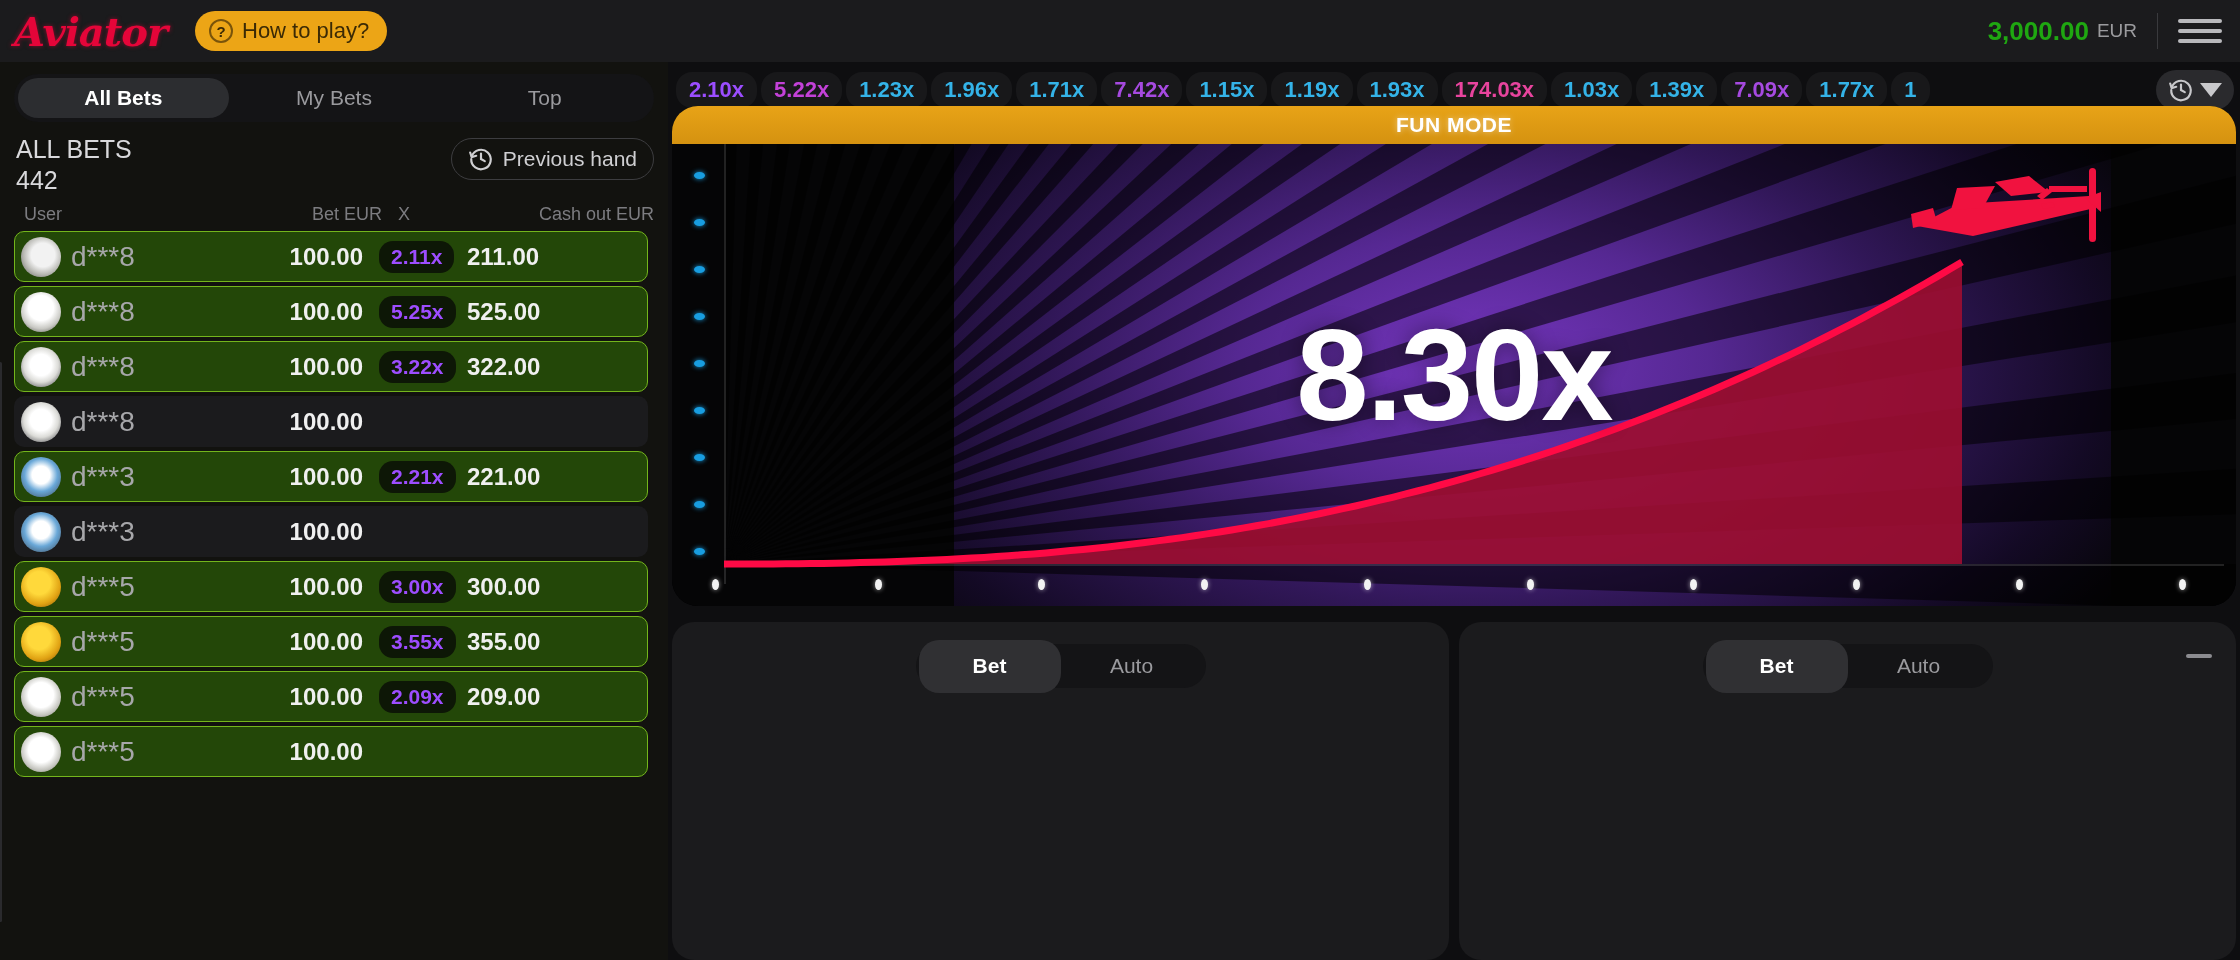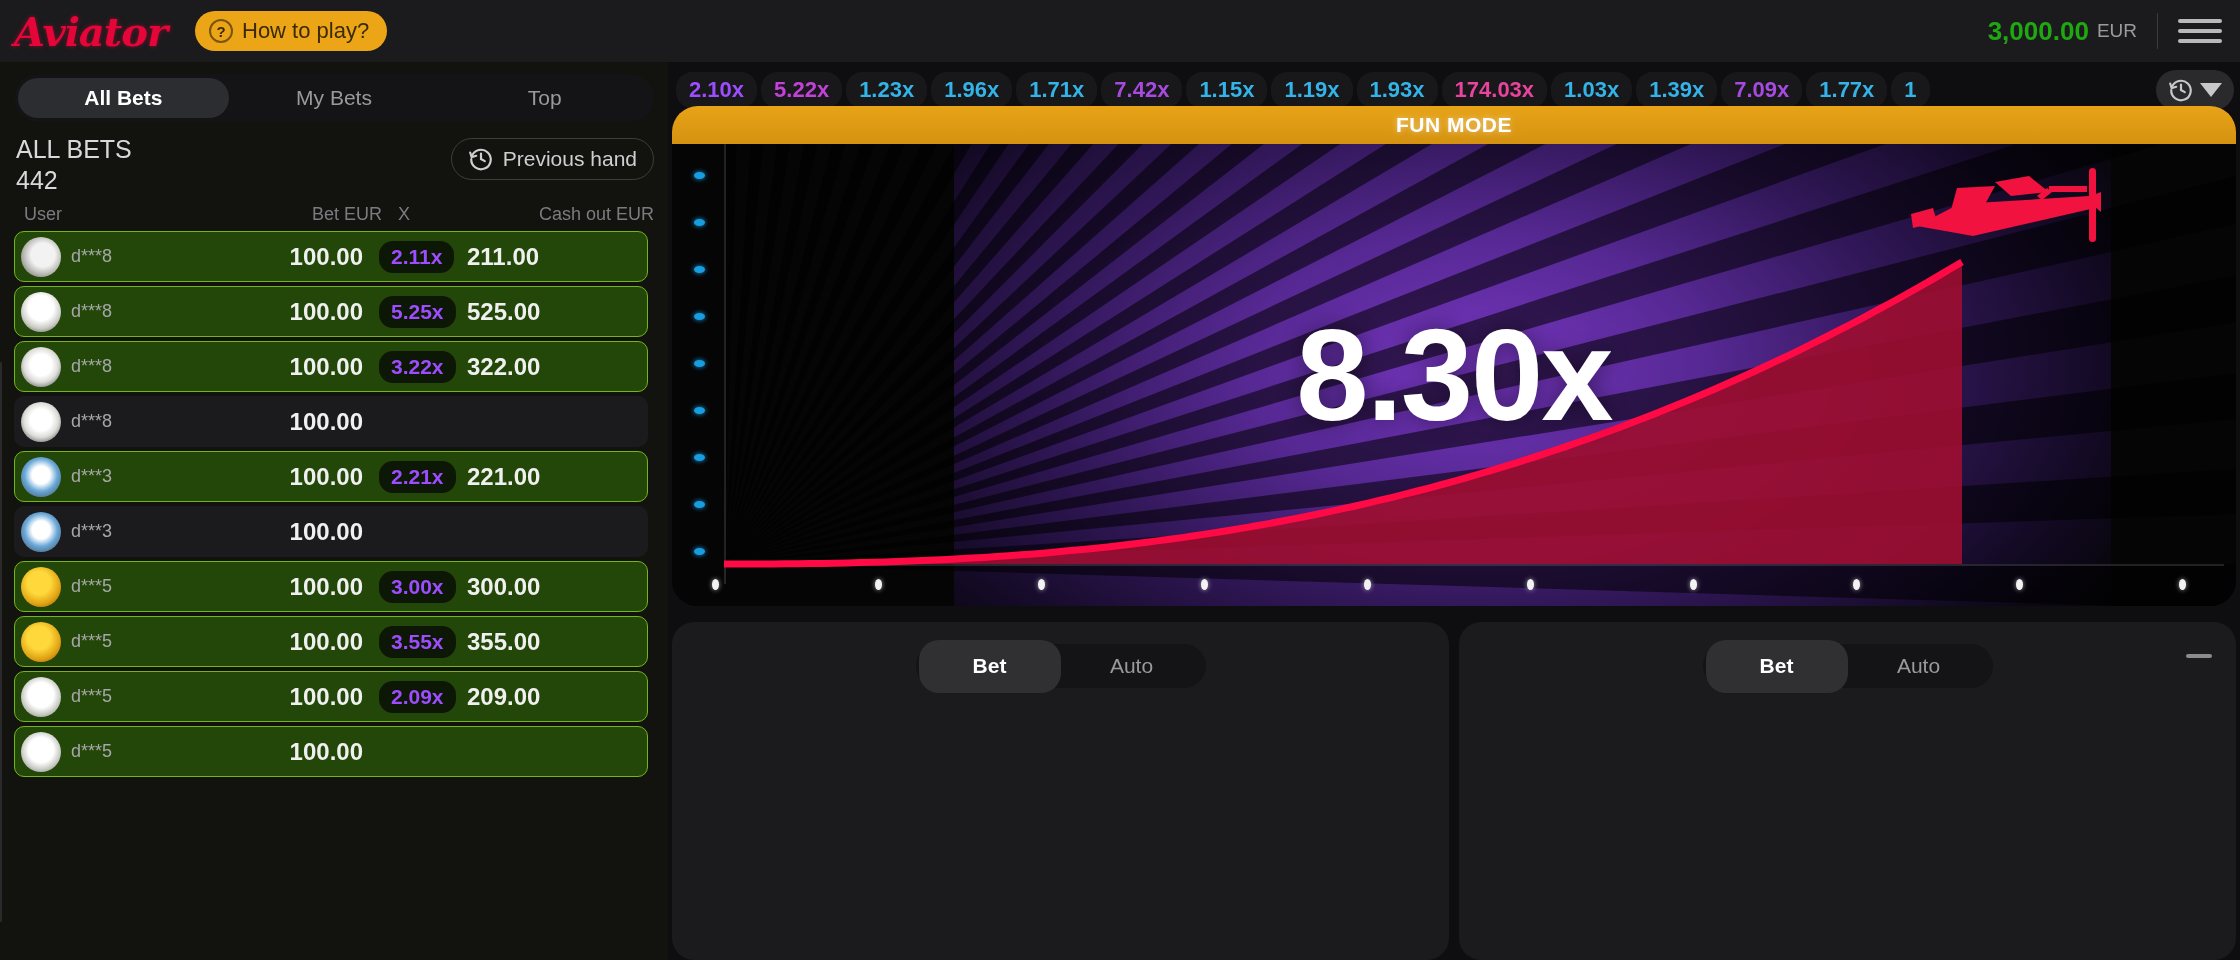--- a/index.html
+++ b/index.html
@@ -102,21 +102,21 @@
     flex: 0 0 40px; overflow: hidden;
     display: flex; align-items: center; justify-content: center;
     font-size: 22px;
   }
   .av-eagle   { background: radial-gradient(circle at 55% 45%, #f2f2f2 38%, #b9b9b4 62%, #4a4a46 100%); }
   .av-eagle2  { background: radial-gradient(circle at 50% 40%, #ffffff 40%, #c9c9c4 66%, #3d3d39 100%); }
   .av-shark   { background: radial-gradient(circle at 50% 45%, #ffffff 36%, #dcdcd8 58%, #2a2a30 100%); }
   .av-plane   { background: radial-gradient(circle at 50% 45%, #ffffff 30%, #6aa8d8 55%, #3a4450 100%); }
   .av-gold    { background: radial-gradient(circle at 45% 40%, #ffd93b 35%, #e0a213 65%, #7a4a06 100%); }
   .av-vulture { background: radial-gradient(circle at 50% 45%, #ffffff 42%, #c3c3bd 68%, #55554f 100%); }
-  .r-user { flex: 1; color: #a7a7aa; font-size: 18px; padding-left: 10px; }
+  .r-user { flex: 1; color: #a7a7aa; font-size: 28px; padding-left: 10px; }
   .r-bet  { width: 126px; text-align: right; color: #f0f0f0; font-size: 24px; font-weight: 700; }
   .r-x    { width: 104px; padding-left: 16px; display: flex; }
   .mult-pill {
     background: #0d1706; border-radius: 14px; padding: 4px 12px;
     color: #9d4dff; font-size: 21px; font-weight: 700;
   }
   .r-cash { width: 168px; color: #f0f0f0; font-size: 24px; font-weight: 700; }
   #scrollbar {
     position: absolute; right: 666px; top: 300px; width: 3px; height: 560px;
     background: #2a2a2d; border-radius: 2px;

